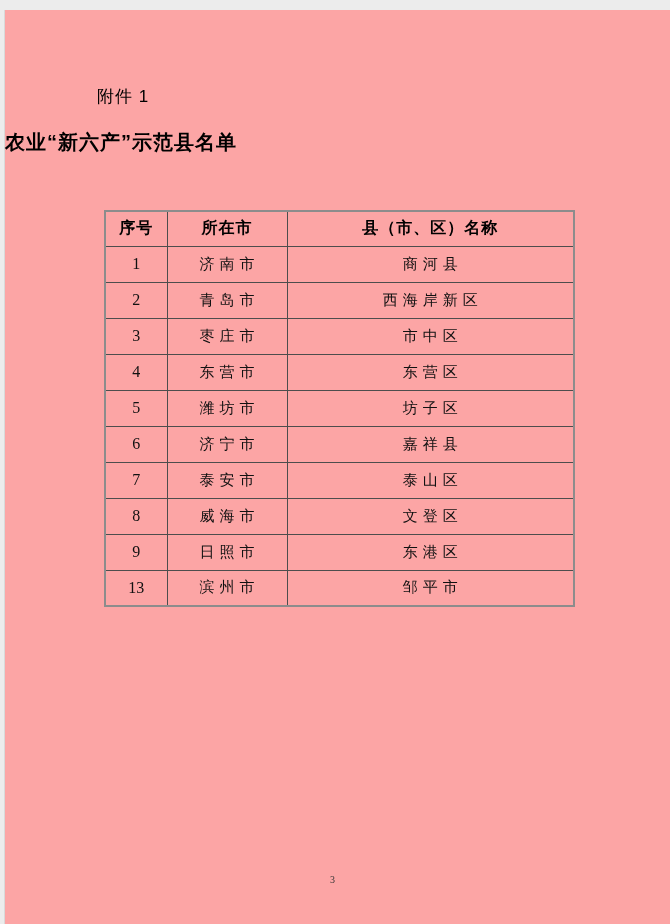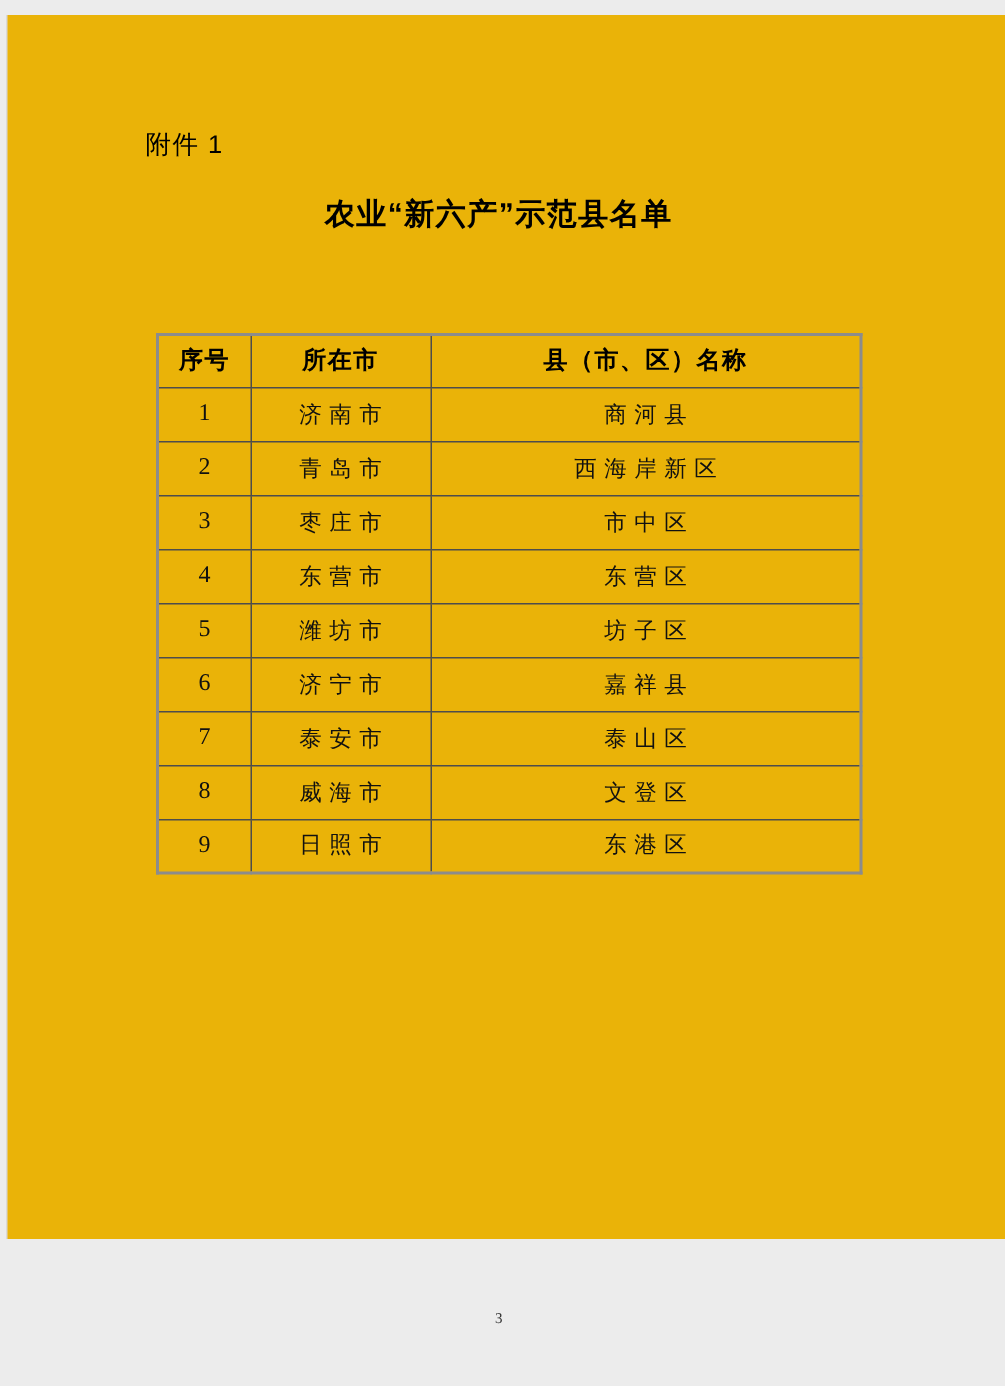--- a/index.html
+++ b/index.html
@@ -16,51 +16,51 @@
     position: relative;
     width: 670px;
     height: 924px;
   }
 
   .page {
     position: absolute;
     left: 4px;
     top: 10px;
     width: 666px;
-    height: 816px;
-    background: #eab308;
+    height: 914px;
+    background: #fca5a5;
     border-left: 1px solid #d9d9d9;
   }
 
   .attachment-label {
     position: absolute;
     left: 92px;
     top: 75px;
     font-size: 17px;
     font-weight: normal;
     color: #000000;
     letter-spacing: 1px;
   }
 
   .doc-title {
     position: absolute;
     left: 0;
     right: 10px;
     top: 119px;
-    text-align: center;
+    text-align: left;
     font-size: 20px;
     font-weight: bold;
     color: #000000;
     letter-spacing: 1px;
   }
 
   table.county-table {
     position: absolute;
     left: 99px;
-    top: 212px;
+    top: 200px;
     width: 469px;
     border-collapse: collapse;
     table-layout: fixed;
   }
 
   table.county-table col.col-index  { width: 62px; }
   table.county-table col.col-city   { width: 120px; }
   table.county-table col.col-county { width: 287px; }
 
   table.county-table { border: 2px solid #8c8c8c; }
@@ -169,19 +169,24 @@
           <tr>
             <td class="index-cell">8</td>
             <td>威海市</td>
             <td>文登区</td>
           </tr>
           <tr>
             <td class="index-cell">9</td>
             <td>日照市</td>
             <td>东港区</td>
           </tr>
+          <tr>
+            <td class="index-cell">13</td>
+            <td>滨州市</td>
+            <td>邹平市</td>
+          </tr>
         </tbody>
     </table>
 
     <div class="page-number">3</div>
 
   </div>
 </div>
 
 </body></html>

